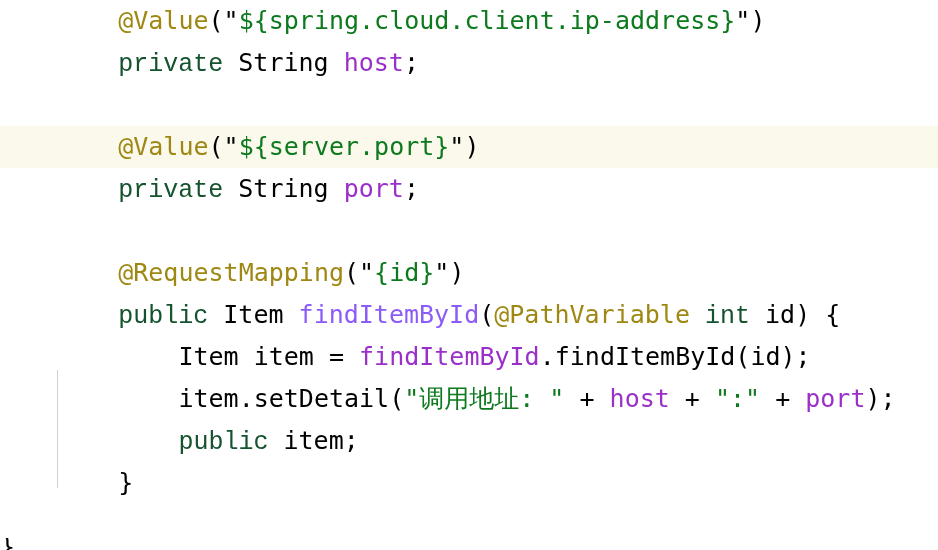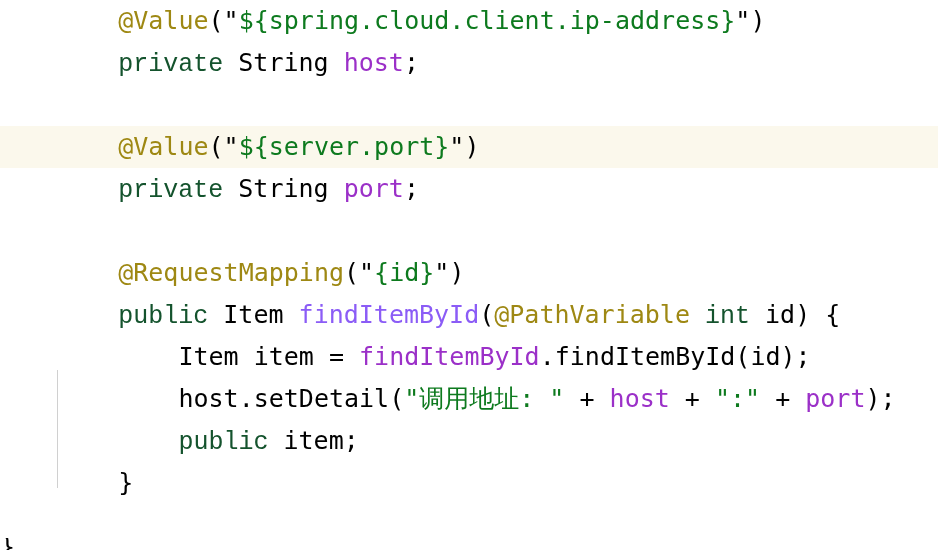--- a/index.html
+++ b/index.html
@@ -94,21 +94,21 @@
 
   <div class="code-line"><span>    </span><span class="tok-annotation">@Value</span><span class="tok-plain">("</span><span class="tok-string">${spring.cloud.client.ip-address}</span><span class="tok-plain">")</span></div>
       <div class="code-line"><span>    </span><span class="tok-keyword">private</span><span class="tok-plain"> </span><span class="tok-type">String</span><span class="tok-plain"> </span><span class="tok-field">host</span><span class="tok-plain">;</span></div>
       <div class="code-line">&nbsp;</div>
       <div class="code-line highlighted"><span>    </span><span class="tok-annotation">@Value</span><span class="tok-plain">("</span><span class="tok-string">${server.port}</span><span class="tok-plain">")</span></div>
       <div class="code-line"><span>    </span><span class="tok-keyword">private</span><span class="tok-plain"> </span><span class="tok-type">String</span><span class="tok-plain"> </span><span class="tok-field">port</span><span class="tok-plain">;</span></div>
       <div class="code-line">&nbsp;</div>
       <div class="code-line"><span>    </span><span class="tok-annotation">@RequestMapping</span><span class="tok-plain">("</span><span class="tok-url">{id}</span><span class="tok-plain">")</span></div>
       <div class="code-line"><span>    </span><span class="tok-keyword">public</span><span class="tok-plain"> </span><span class="tok-type">Item</span><span class="tok-plain"> </span><span class="tok-method">findItemById</span><span class="tok-plain">(</span><span class="tok-annotation">@PathVariable</span><span class="tok-plain"> </span><span class="tok-keyword">int</span><span class="tok-plain"> id) {</span></div>
       <div class="code-line"><span>        </span><span class="tok-plain">Item item = </span><span class="tok-field">findItemById</span><span class="tok-plain">.findItemById(id);</span></div>
-      <div class="code-line"><span>        </span><span class="tok-plain">host.setDetail(</span><span class="tok-string">"调用地址: "</span><span class="tok-plain"> + </span><span class="tok-field">host</span><span class="tok-plain"> + </span><span class="tok-string">":"</span><span class="tok-plain"> + </span><span class="tok-field">port</span><span class="tok-plain">);</span></div>
+      <div class="code-line"><span>        </span><span class="tok-plain">item.setDetail(</span><span class="tok-string">"调用地址: "</span><span class="tok-plain"> + </span><span class="tok-field">host</span><span class="tok-plain"> + </span><span class="tok-string">":"</span><span class="tok-plain"> + </span><span class="tok-field">port</span><span class="tok-plain">);</span></div>
       <div class="code-line"><span>        </span><span class="tok-keyword">public</span><span class="tok-plain"> item;</span></div>
       <div class="code-line"><span>    </span><span class="tok-plain">}</span></div>
     </div>
 
   <div class="indent-guide"></div>
 
   <div class="clipped-glyph">}</div>
 
 </div>
 

